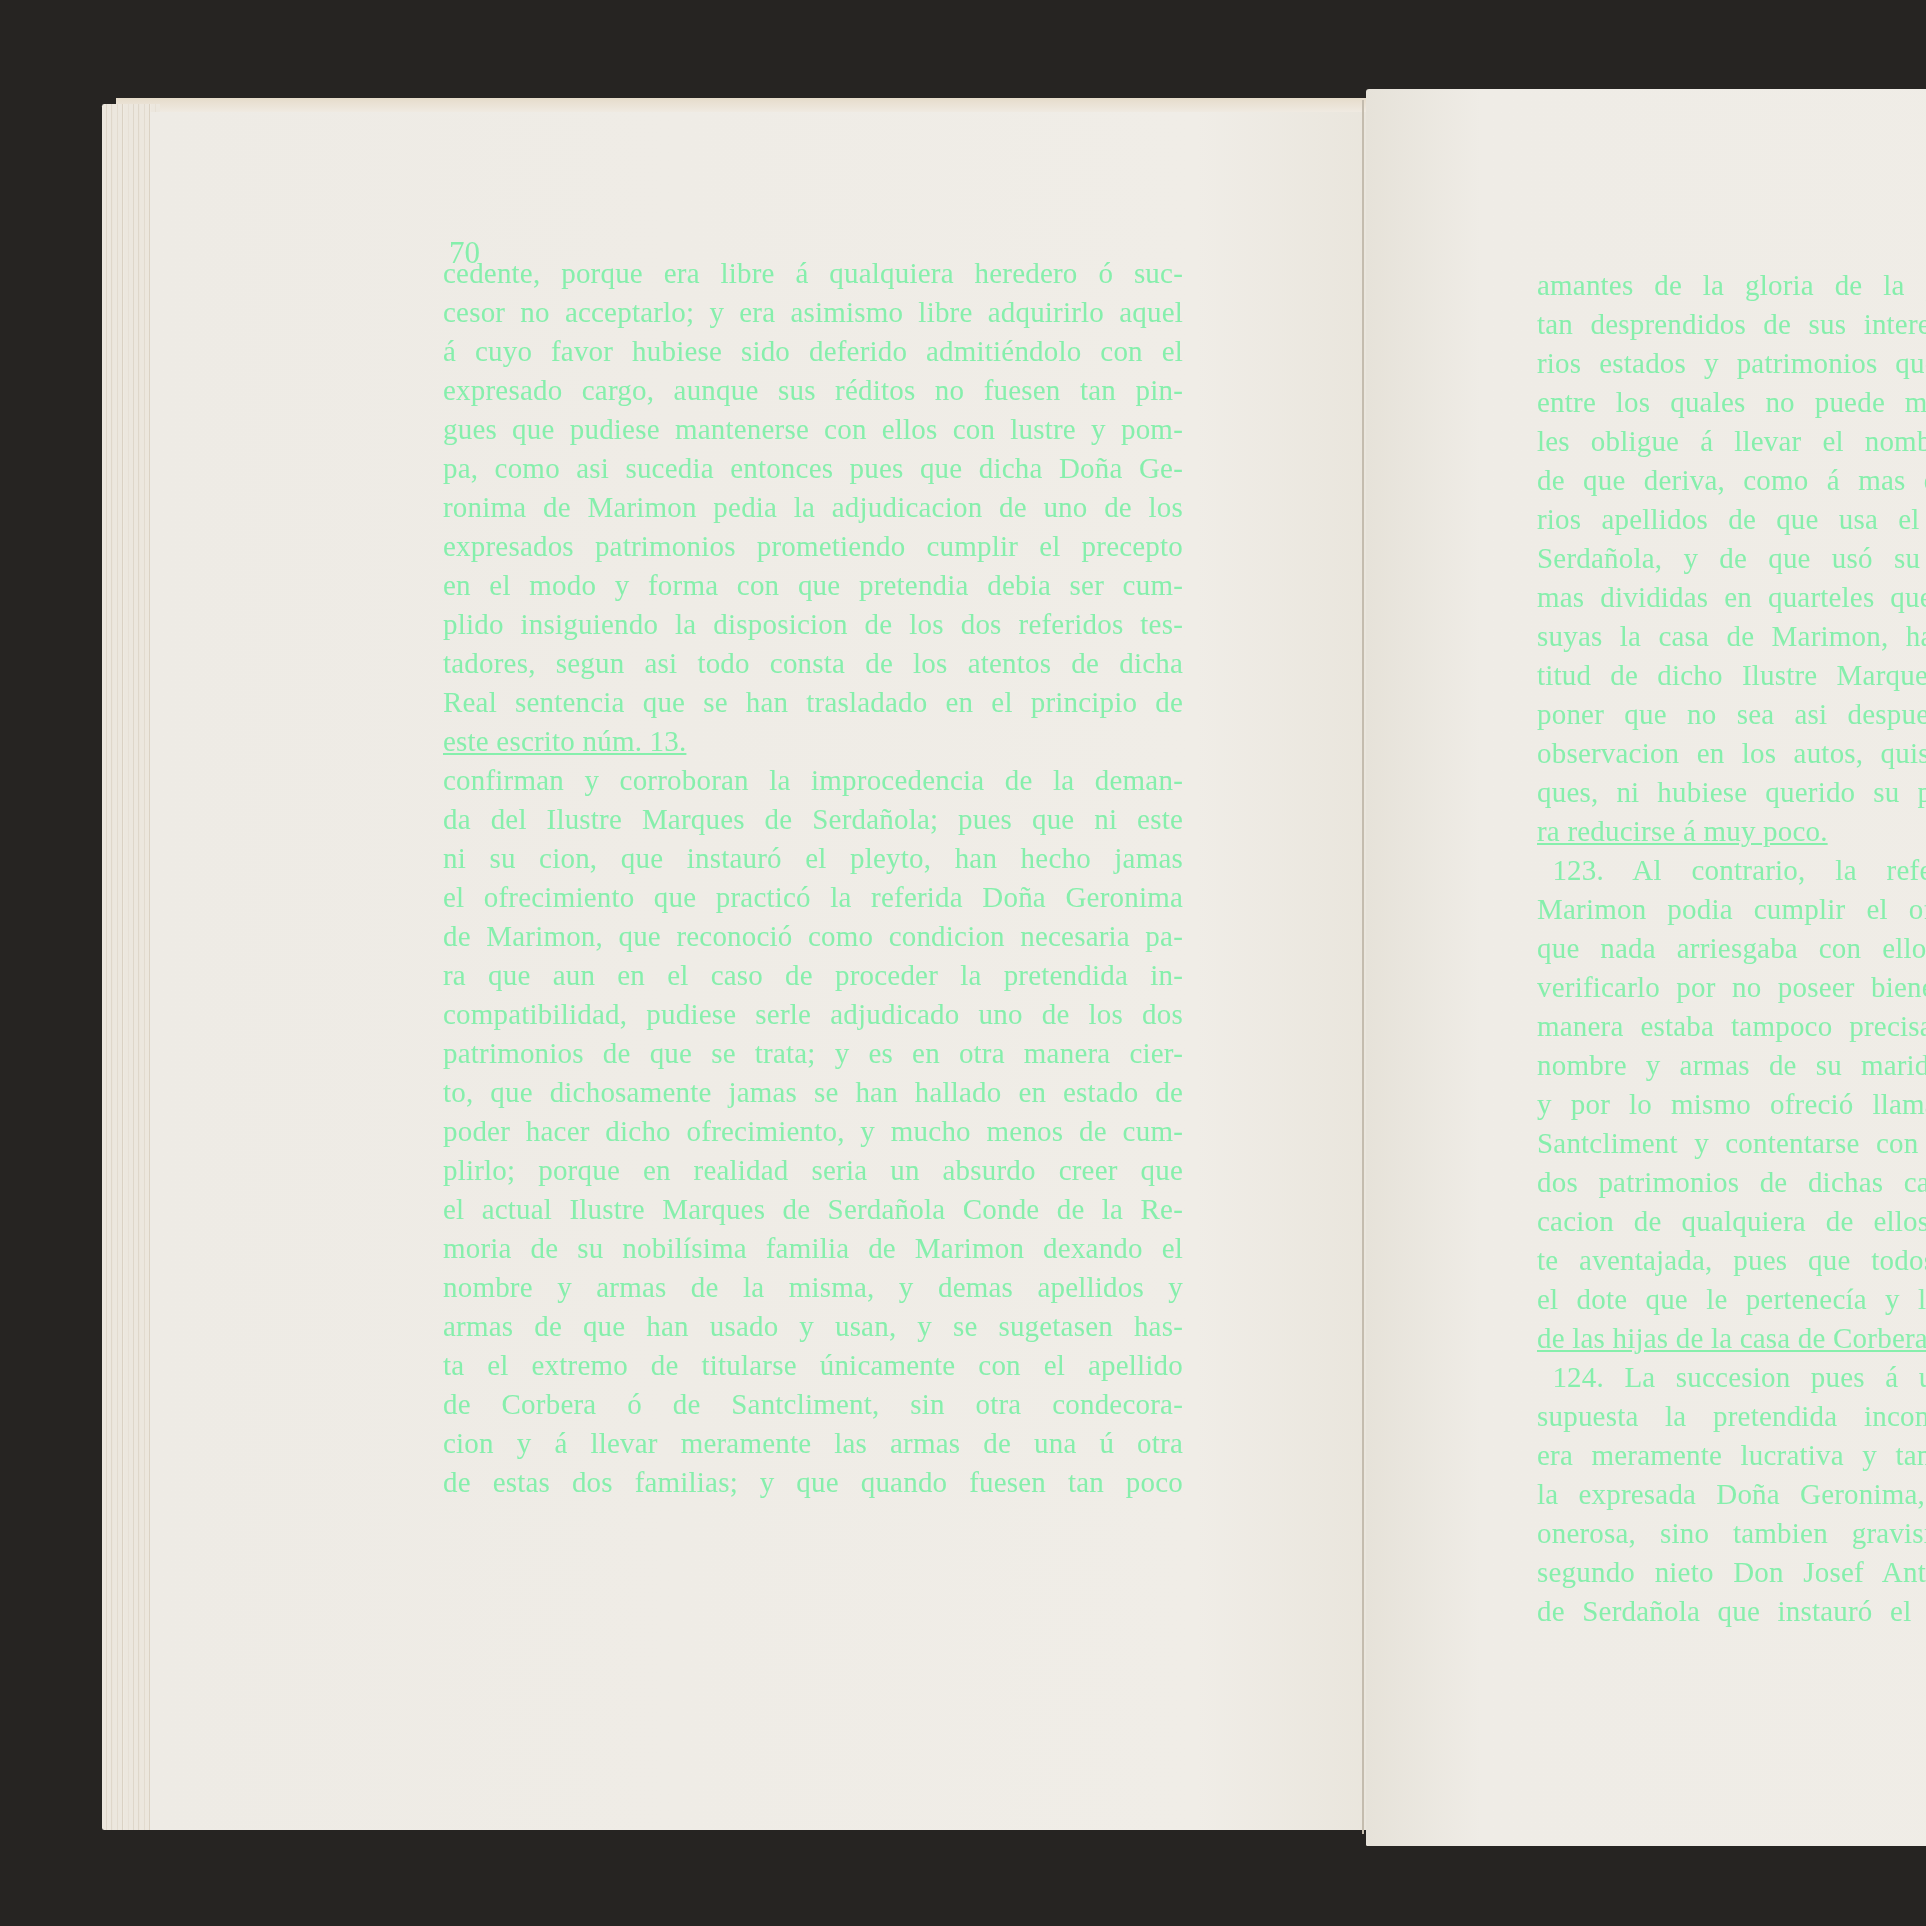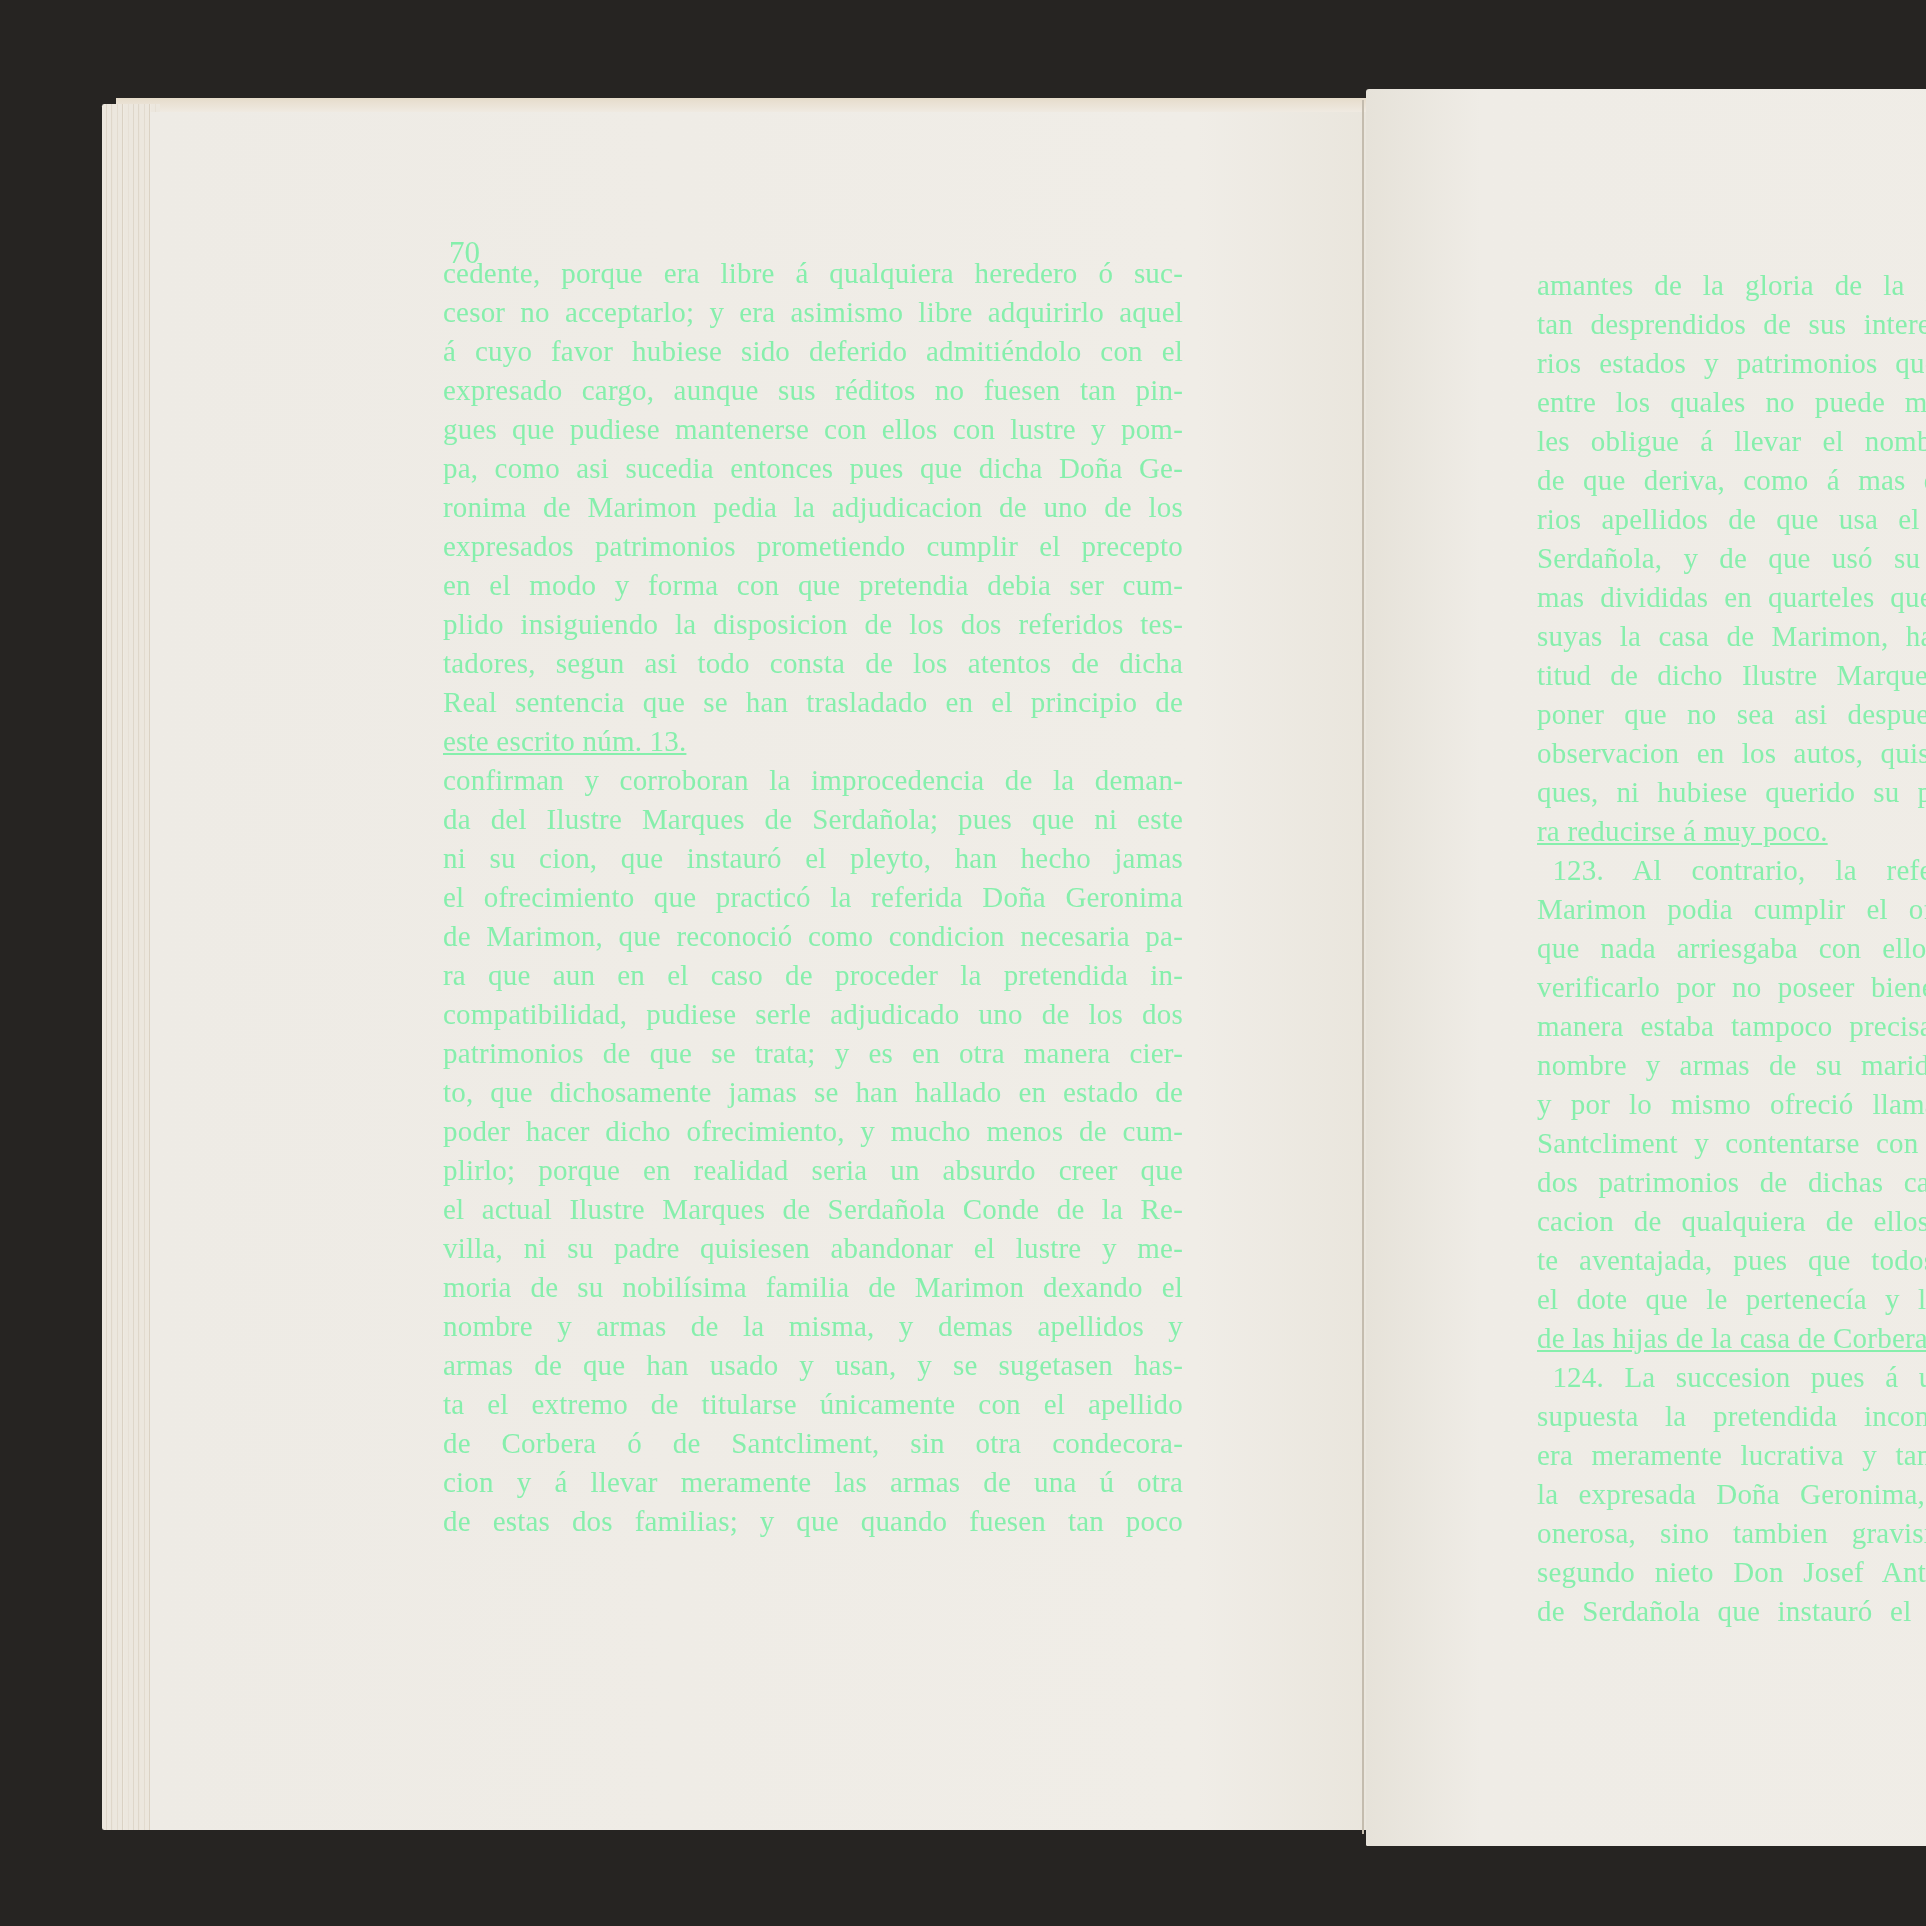--- a/index.html
+++ b/index.html
@@ -85,21 +85,20 @@
   <span class="line">ni su cion, que instauró el pleyto, han hecho jamas</span>
   <span class="line">el ofrecimiento que practicó la referida Doña Geronima</span>
   <span class="line">de Marimon, que reconoció como condicion necesaria pa-</span>
   <span class="line">ra que aun en el caso de proceder la pretendida in-</span>
   <span class="line">compatibilidad, pudiese serle adjudicado uno de los dos</span>
   <span class="line">patrimonios de que se trata; y es en otra manera cier-</span>
   <span class="line">to, que dichosamente jamas se han hallado en estado de</span>
   <span class="line">poder hacer dicho ofrecimiento, y mucho menos de cum-</span>
   <span class="line">plirlo; porque en realidad seria un absurdo creer que</span>
   <span class="line">el actual Ilustre Marques de Serdañola Conde de la Re-</span>
-  <span class="line">villa, ni su padre quisiesen abandonar el lustre y me-</span>
   <span class="line">moria de su nobilísima familia de Marimon dexando el</span>
   <span class="line">nombre y armas de la misma, y demas apellidos y</span>
   <span class="line">armas de que han usado y usan, y se sugetasen has-</span>
   <span class="line">ta el extremo de titularse únicamente con el apellido</span>
   <span class="line">de Corbera ó de Santcliment, sin otra condecora-</span>
   <span class="line">cion y á llevar meramente las armas de una ú otra</span>
   <span class="line">de estas dos familias; y que quando fuesen tan poco</span>
 </div>
 
 <div class="text-block text-right">

